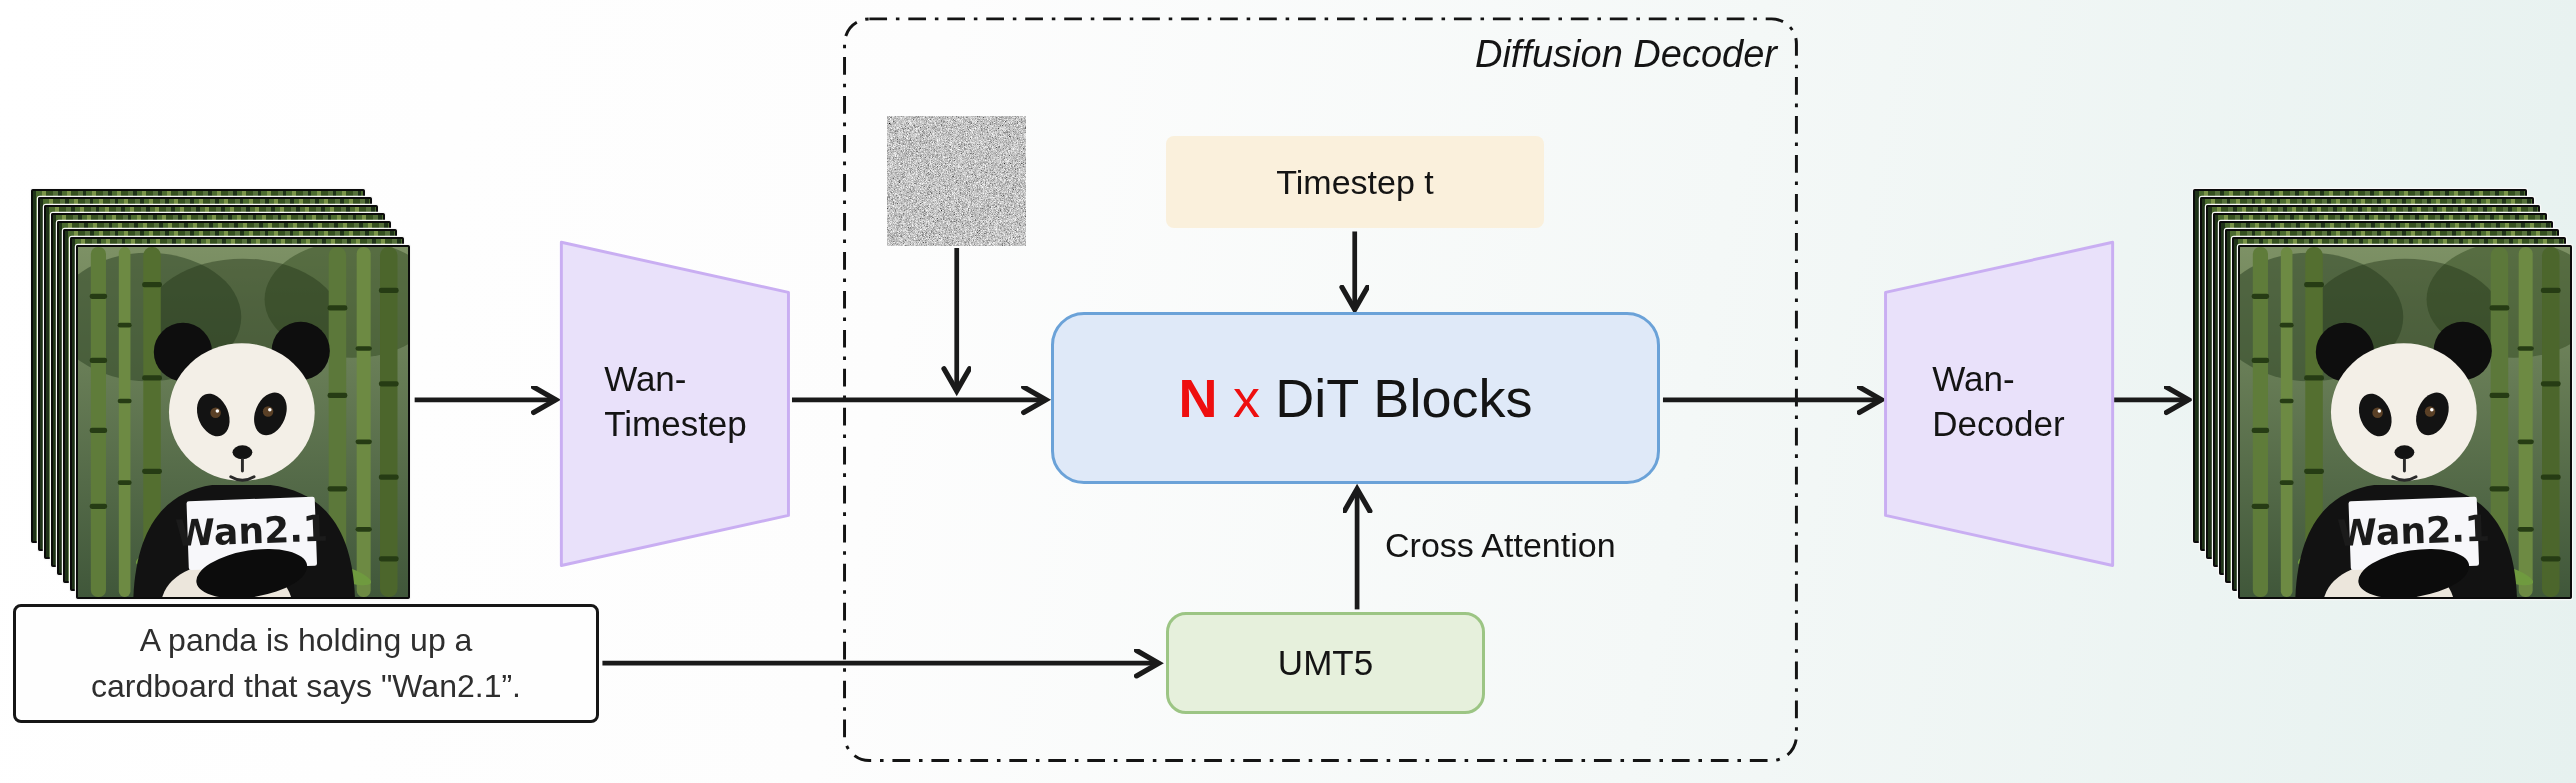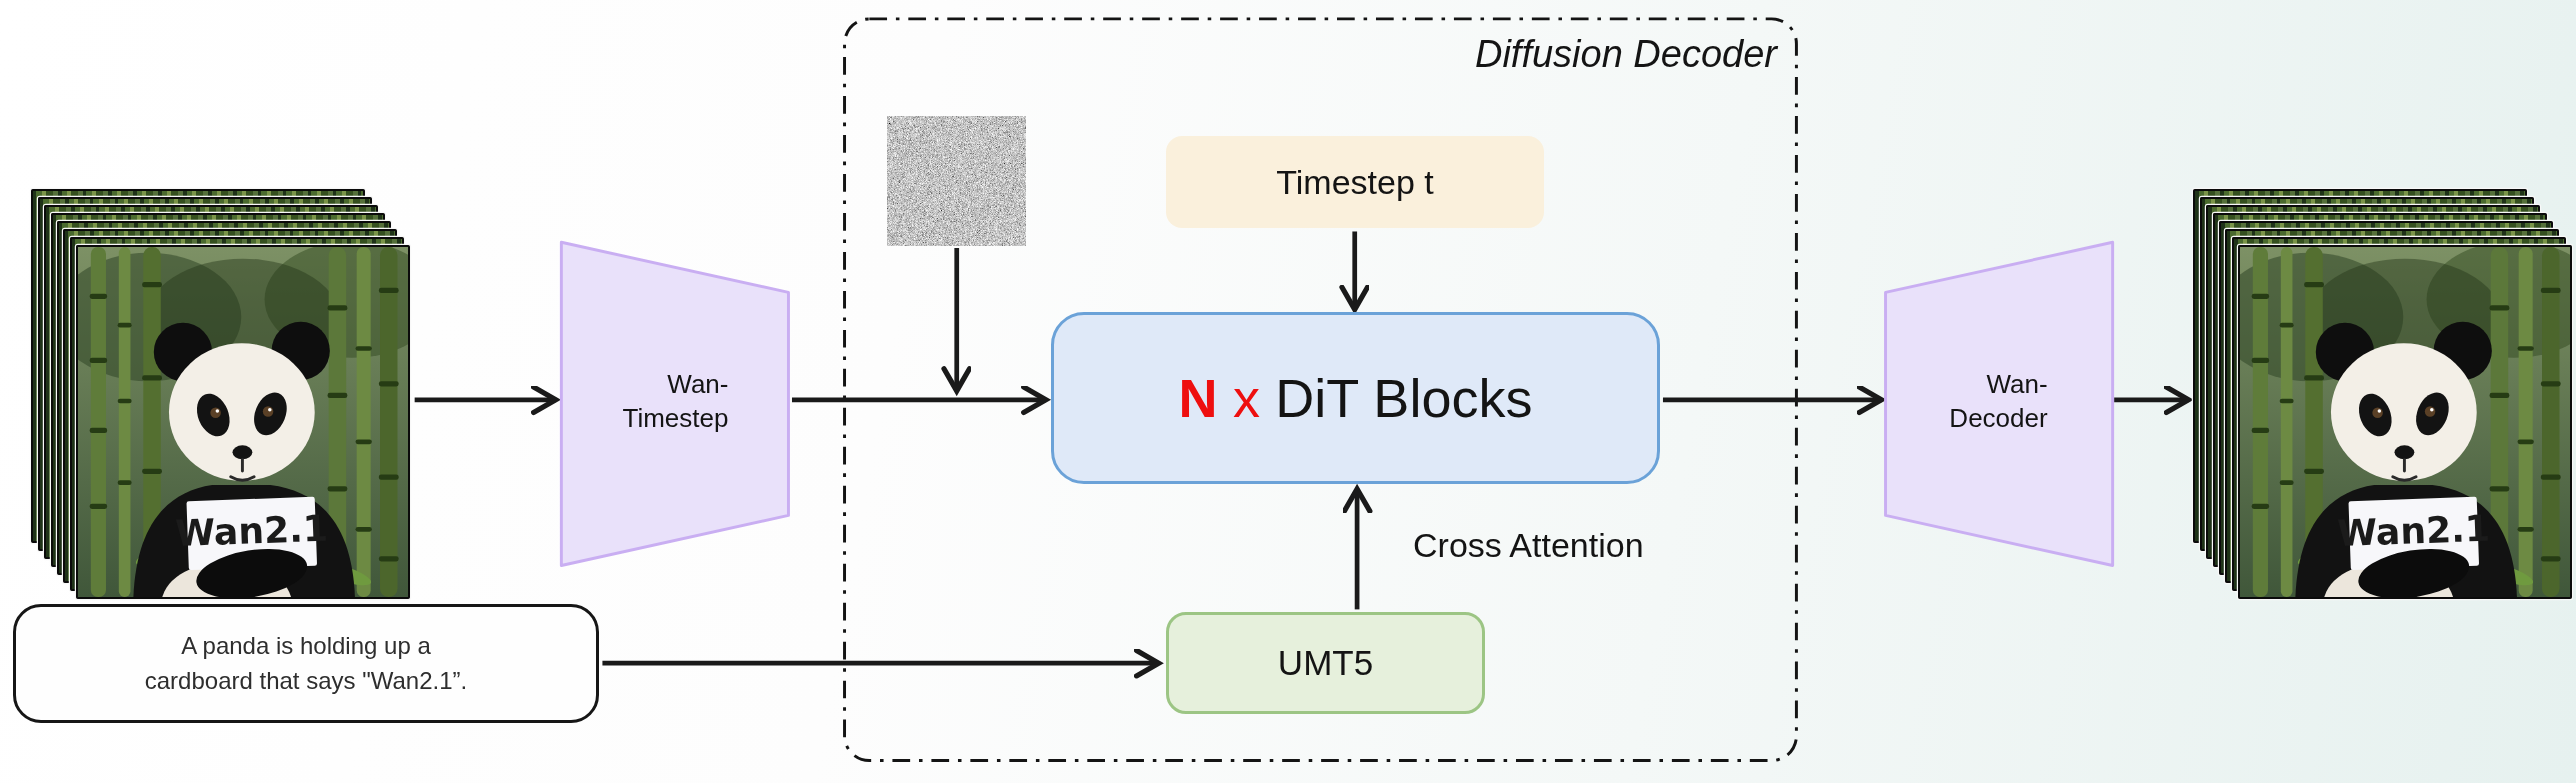--- a/index.html
+++ b/index.html
@@ -20,34 +20,34 @@
   .frame{
     position:absolute;width:334px;height:354px;box-sizing:border-box;
     border:2.4px solid #0b0b0b;border-radius:1.8px;
     background:repeating-linear-gradient(90deg,#1f3318 0 3.5px,#4a6a2e 3.5px 9.4px,#7a9448 9.4px 13px,#35501f 13px 20px,#55703a 20px 25px);
     box-shadow:0 0 0 1.2px #f8f8f8;
   }
   .frame svg{display:block;width:100%;height:100%;}
 
   
   .node{position:absolute;display:flex;align-items:center;justify-content:center;z-index:3;box-sizing:border-box;text-align:center;}
-  .timestep{left:1166px;top:136px;width:378px;height:92px;border-radius:16px;background:var(--timestep_fill);font-size:34px;font-weight:500;}
+  .timestep{left:1166px;top:136px;width:378px;height:92px;border-radius:8px;background:var(--timestep_fill);font-size:34px;font-weight:500;}
   .dit{left:1051px;top:312px;width:609px;height:172px;border-radius:33px;background:var(--dit_fill);border:3px solid var(--dit_border);font-size:54px;font-weight:500;}
   .dit .n{color:var(--dit_red);font-weight:800;margin-right:15.4px;}
   .dit .x{color:var(--dit_red);font-weight:400;margin-right:15.4px;}
   .umt5{left:1166px;top:612px;width:319px;height:102px;border-radius:20px;background:var(--umt5_fill);border:3px solid var(--umt5_border);font-size:35px;font-weight:500;}
-  .prompt{left:13px;top:604px;width:586px;height:119px;border-radius:28px;background:#fefefe;border:3px solid var(--prompt_border);font-size:24px;line-height:1.42;color:#2e2e2e;font-weight:400;}
-  .trap-label{position:absolute;display:flex;align-items:center;justify-content:center;z-index:3;font-size:26px;line-height:1.28;text-align:right;font-weight:400;}
+  .prompt{left:13px;top:604px;width:586px;height:119px;border-radius:8px;background:#fefefe;border:3px solid var(--prompt_border);font-size:32px;line-height:1.42;color:#2e2e2e;font-weight:400;}
+  .trap-label{position:absolute;display:flex;align-items:center;justify-content:center;z-index:3;font-size:35px;line-height:1.28;text-align:left;font-weight:400;}
   .enc-label{left:559px;top:248px;width:233px;height:307px;}
   .dec-label{left:1882px;top:248px;width:233px;height:307px;}
   .trap-svg{position:absolute;z-index:2;}
   .trap{fill:var(--trap_fill);stroke:var(--trap_border);stroke-width:5;stroke-linejoin:round;}
 
   .diff-label{position:absolute;left:1305px;top:33px;width:472px;text-align:right;font-size:38px;font-style:italic;font-weight:500;z-index:3;}
-  .cross-label{position:absolute;left:1385px;top:526px;font-size:34px;font-weight:500;z-index:3;margin-left:28px;}
+  .cross-label{position:absolute;left:1385px;top:526px;font-size:34px;font-weight:500;z-index:3;}
 
   .noise{position:absolute;left:887px;top:116px;z-index:2;}
 </style>
 </head>
 <body>
 
 <div class="canvas">
 
   <svg width="0" height="0" style="position:absolute" aria-hidden="true">
     <defs>

